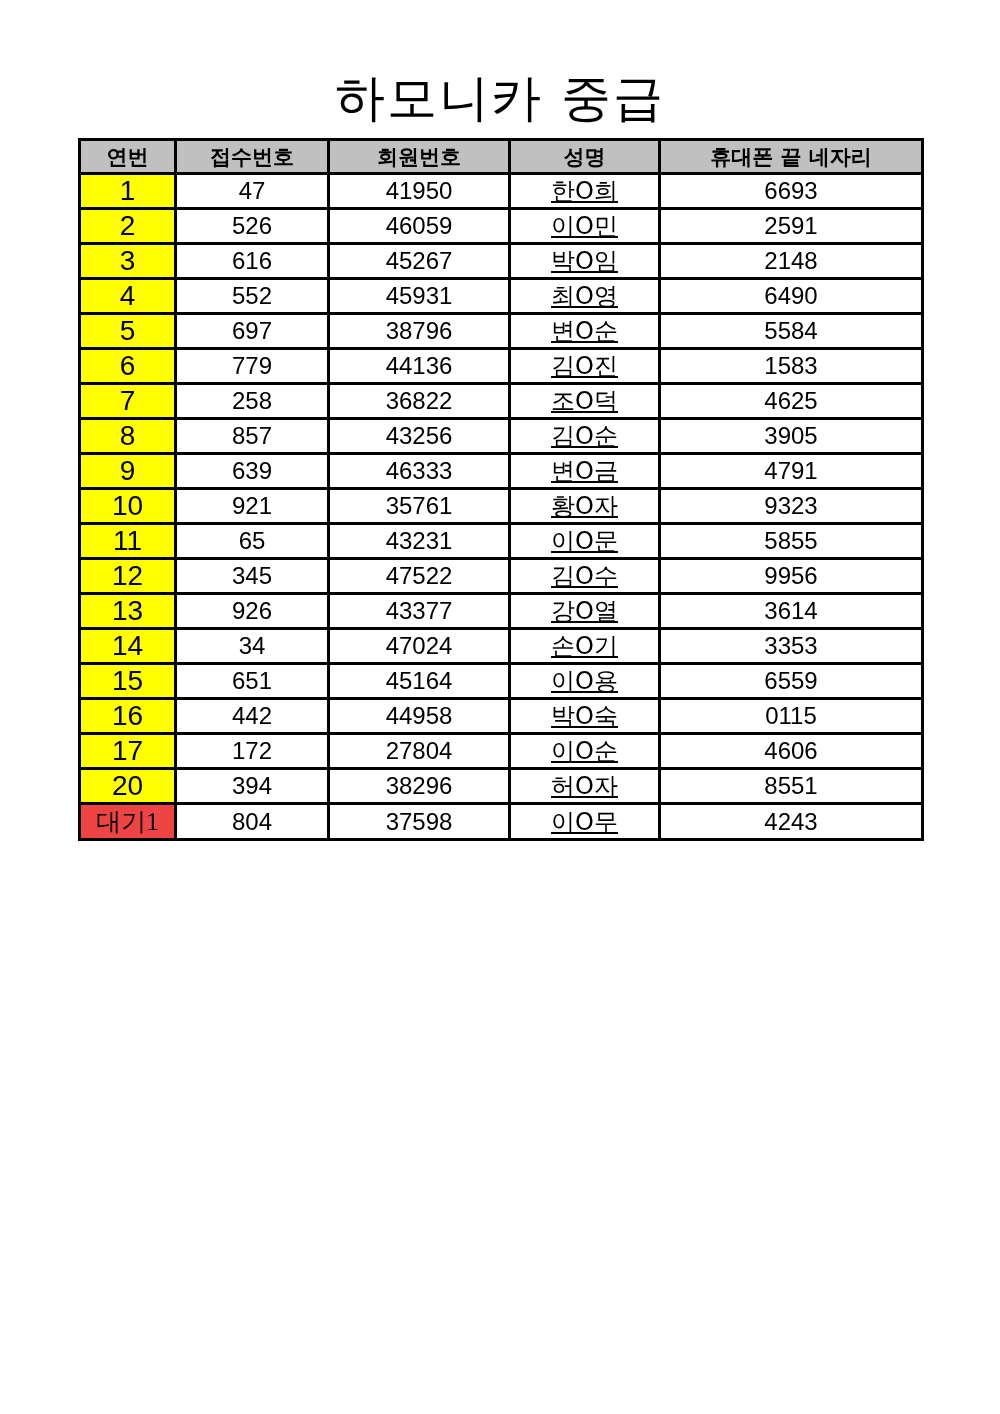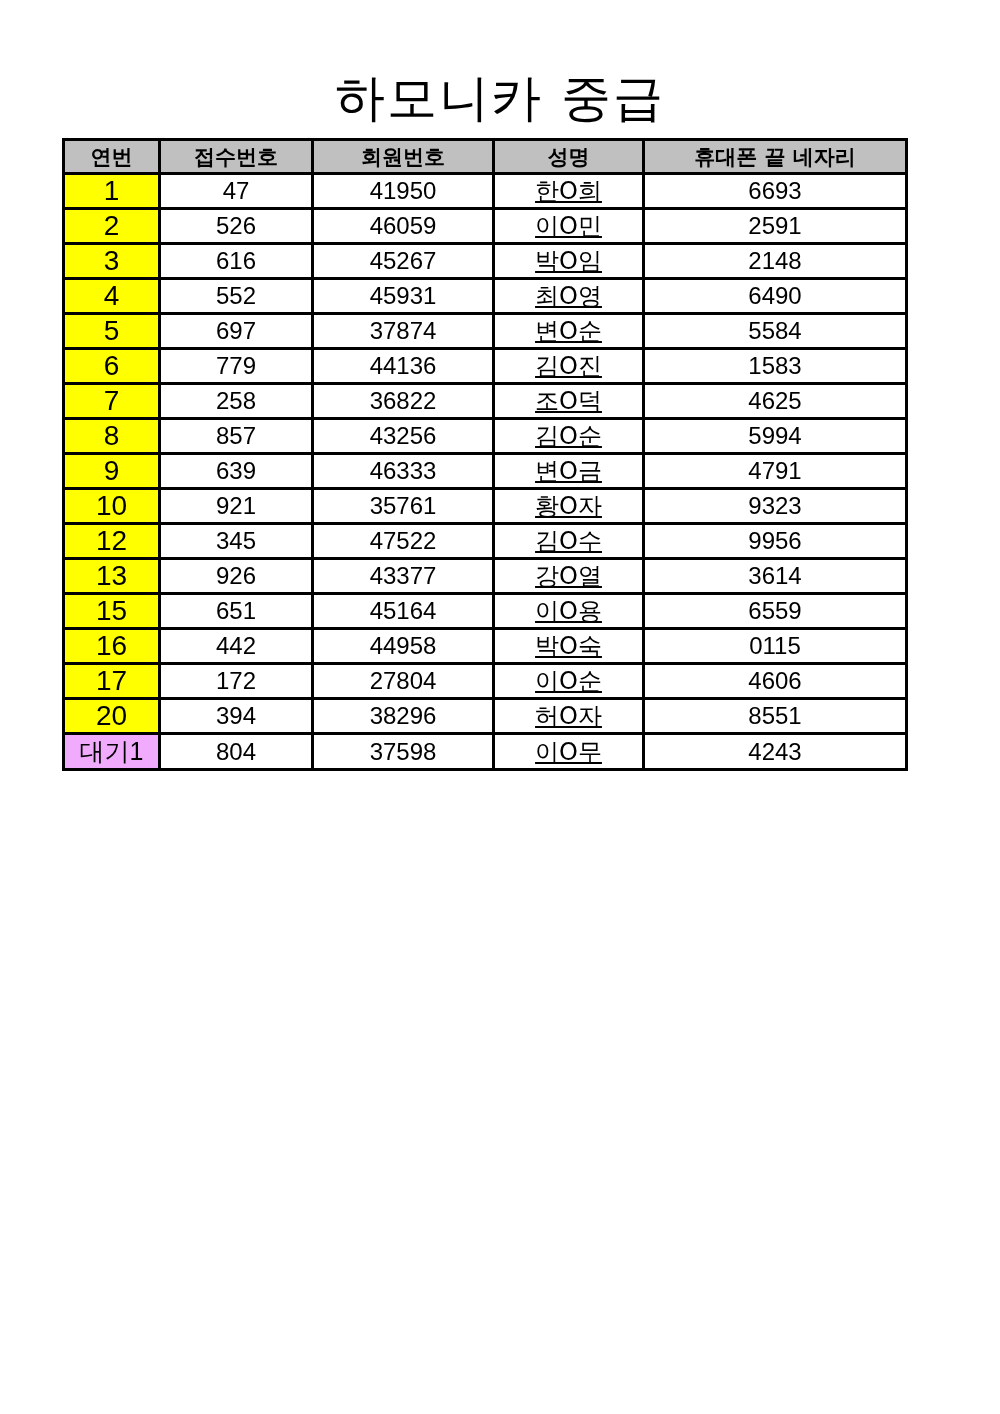--- a/index.html
+++ b/index.html
@@ -3,41 +3,41 @@
 <meta charset="utf-8">
 <style>
   html, body { margin: 0; padding: 0; background: #ffffff; }
   body { width: 1000px; height: 1414px; position: relative; overflow: hidden; font-family: "Liberation Sans", "DejaVu Sans", sans-serif; color: #000; }
   .title {
     position: absolute; left: 0; top: 66px; width: 1000px; text-align: center;
     font-family: "DejaVu Sans", sans-serif; font-size: 50px; line-height: 64px; font-weight: normal;
     letter-spacing: 2px;
   }
   table.roster {
-    position: absolute; left: 62px; top: 138px;
+    position: absolute; left: 78px; top: 138px;
     border-collapse: collapse; table-layout: fixed;
     width: 843px;
     border: 1px solid #737373;
   }
   table.roster col.c0 { width: 96px; }
   table.roster col.c1 { width: 153px; }
   table.roster col.c2 { width: 181px; }
   table.roster col.c3 { width: 150px; }
   table.roster col.c4 { width: 263px; }
   table.roster th, table.roster td {
     border: 3px solid #000; padding: 0; text-align: center; vertical-align: middle;
     height: 31px; overflow: hidden; white-space: nowrap;
   }
   table.roster th {
     background: #c0c0c0; font-family: "DejaVu Sans", sans-serif; font-weight: bold; font-size: 21px;
     height: 31px;
   }
   table.roster td { background: #ffffff; font-size: 24px; }
   table.roster td.seq { background: #ffff00; font-size: 28px; }
-  table.roster td.seq.wait { background: #f0abfc; font-family: Liberation Sans, sans-serif; font-size: 25px; }
+  table.roster td.seq.wait { background: #ef4444; font-family: Liberation Serif, serif; font-size: 25px; }
   table.roster td.name { font-family: "DejaVu Sans", sans-serif; font-size: 24px; text-decoration: underline; }
 </style>
 </head>
 <body>
 
 <div class="title">하모니카 중급</div>
 
 <table class="roster">
   <colgroup>
     <col class="c0">
@@ -80,21 +80,21 @@
     <tr>
       <td class="seq">4</td>
       <td>552</td>
       <td>45931</td>
       <td class="name">최O영</td>
       <td>6490</td>
     </tr>
     <tr>
       <td class="seq">5</td>
       <td>697</td>
-      <td>37874</td>
+      <td>38796</td>
       <td class="name">변O순</td>
       <td>5584</td>
     </tr>
     <tr>
       <td class="seq">6</td>
       <td>779</td>
       <td>44136</td>
       <td class="name">김O진</td>
       <td>1583</td>
     </tr>
@@ -103,49 +103,63 @@
       <td>258</td>
       <td>36822</td>
       <td class="name">조O덕</td>
       <td>4625</td>
     </tr>
     <tr>
       <td class="seq">8</td>
       <td>857</td>
       <td>43256</td>
       <td class="name">김O순</td>
-      <td>5994</td>
+      <td>3905</td>
     </tr>
     <tr>
       <td class="seq">9</td>
       <td>639</td>
       <td>46333</td>
       <td class="name">변O금</td>
       <td>4791</td>
     </tr>
     <tr>
       <td class="seq">10</td>
       <td>921</td>
       <td>35761</td>
       <td class="name">황O자</td>
       <td>9323</td>
     </tr>
     <tr>
+      <td class="seq">11</td>
+      <td>65</td>
+      <td>43231</td>
+      <td class="name">이O문</td>
+      <td>5855</td>
+    </tr>
+    <tr>
       <td class="seq">12</td>
       <td>345</td>
       <td>47522</td>
       <td class="name">김O수</td>
       <td>9956</td>
     </tr>
     <tr>
       <td class="seq">13</td>
       <td>926</td>
       <td>43377</td>
       <td class="name">강O열</td>
       <td>3614</td>
+    </tr>
+    <tr>
+      <td class="seq">14</td>
+      <td>34</td>
+      <td>47024</td>
+      <td class="name">손O기</td>
+      <td>3353</td>
     </tr>
     <tr>
       <td class="seq">15</td>
       <td>651</td>
       <td>45164</td>
       <td class="name">이O용</td>
       <td>6559</td>
     </tr>
     <tr>
       <td class="seq">16</td>

